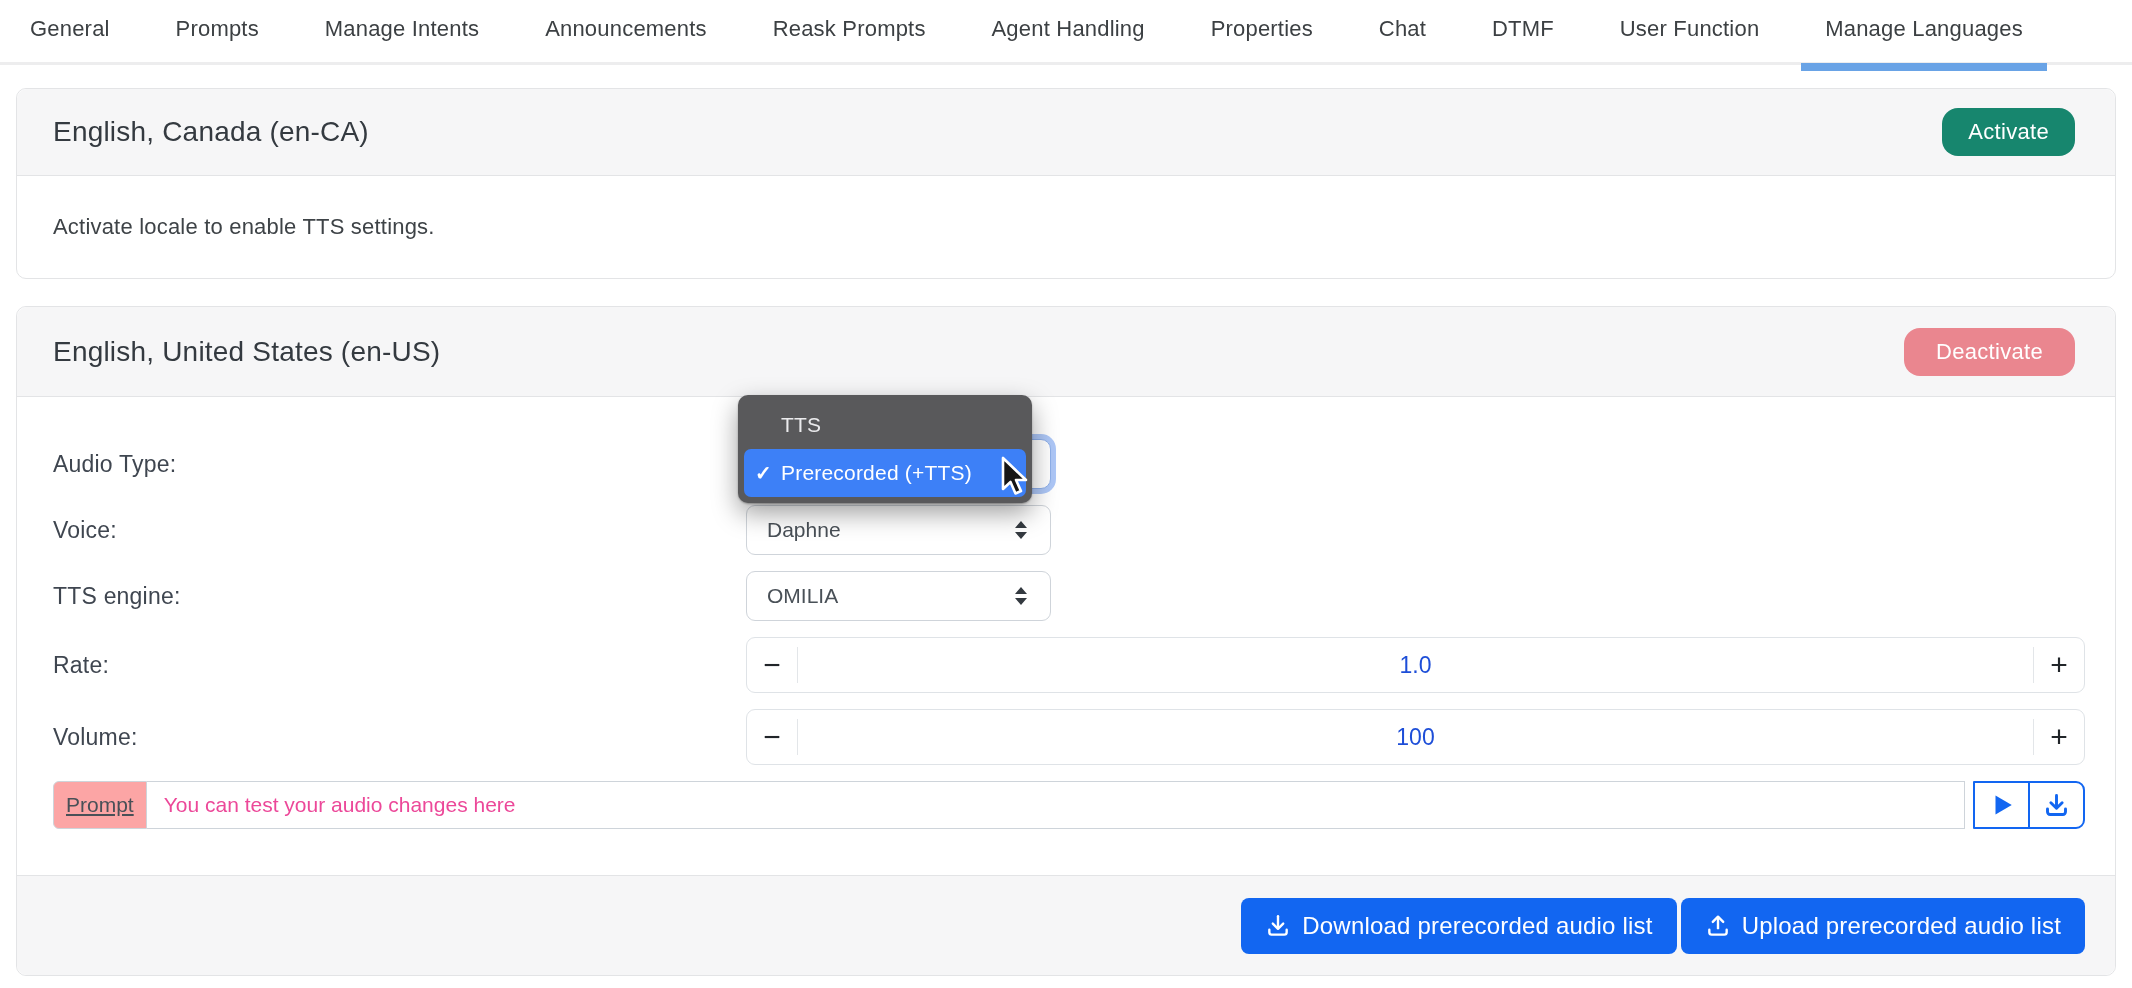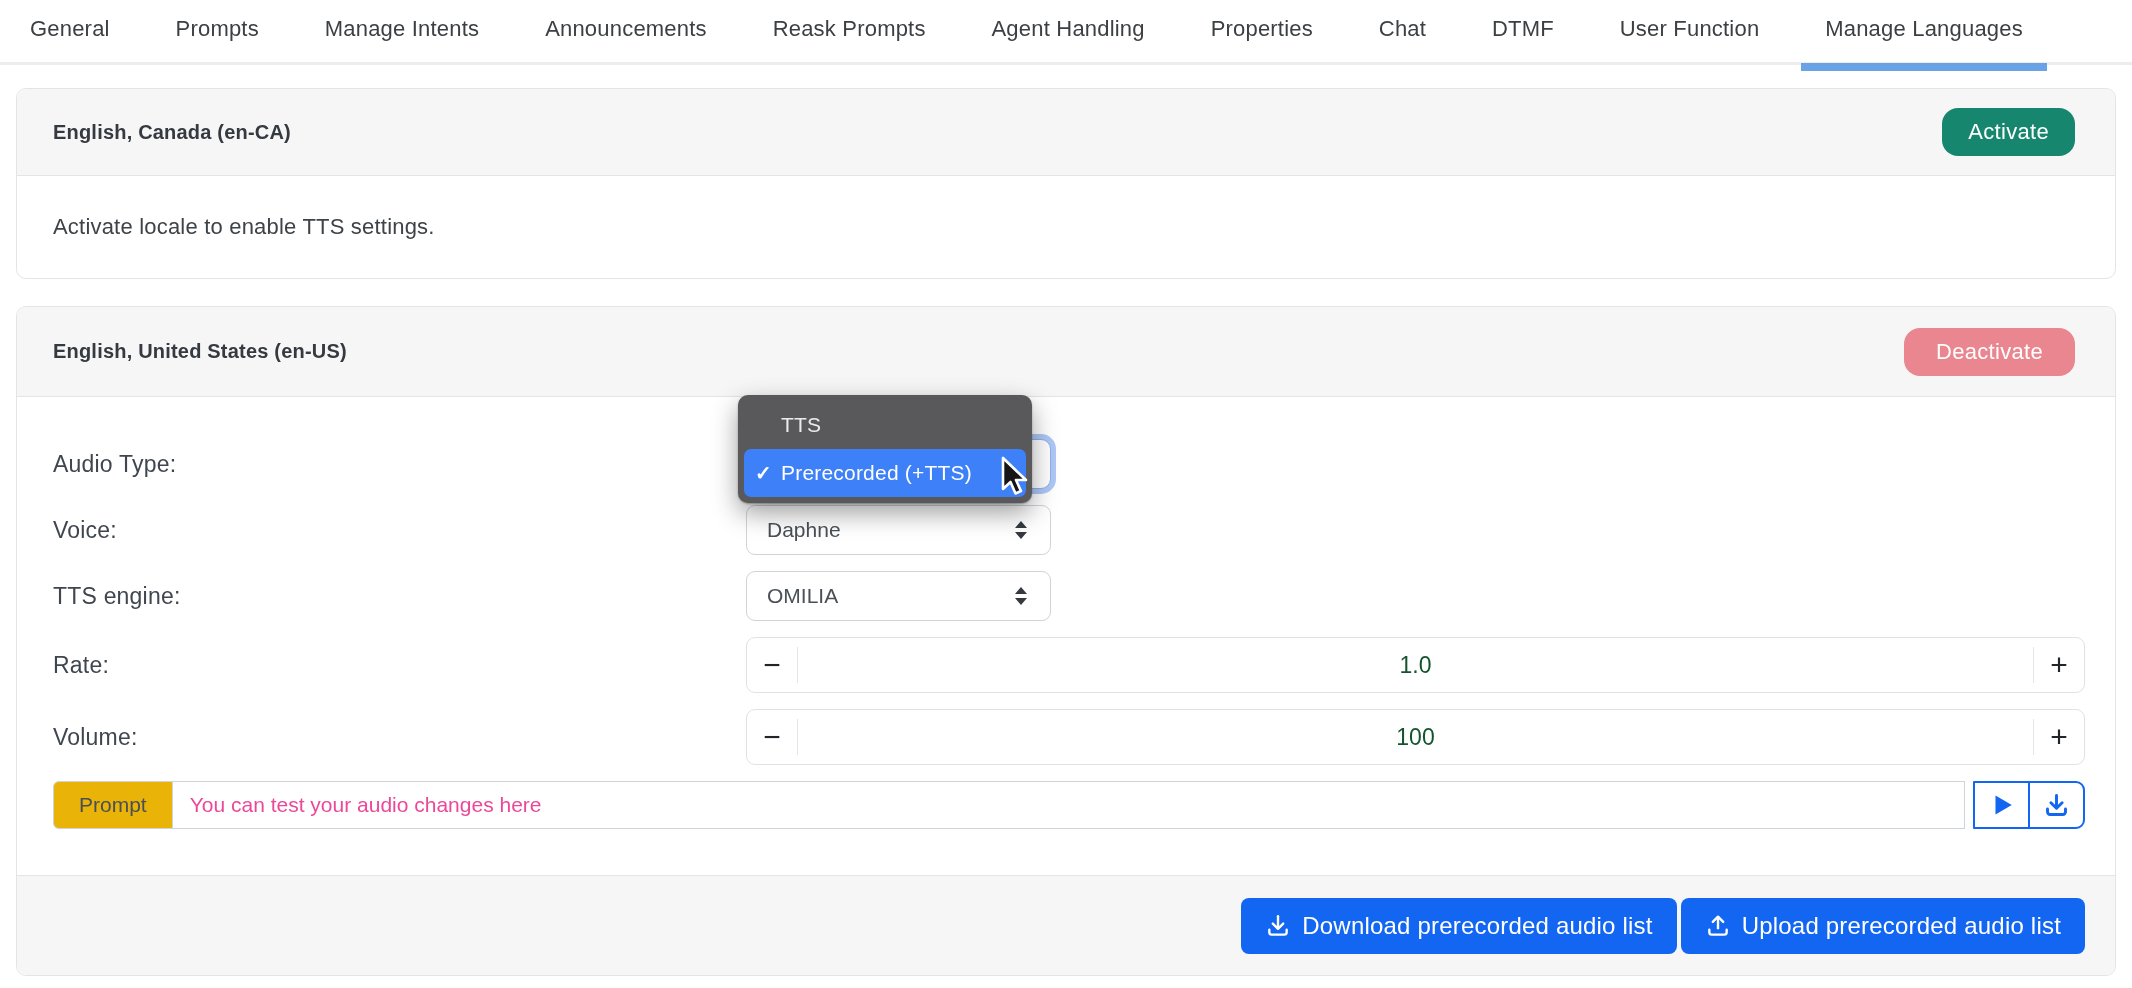--- a/index.html
+++ b/index.html
@@ -18,43 +18,43 @@
   .tab{position:relative;font-size:22px;color:#3c4043;letter-spacing:.2px;white-space:nowrap;cursor:pointer;}
   .tab.active::after{content:'';position:absolute;left:-24px;right:-24px;top:47px;height:8px;
     background:var(--underline);}
   
   .panel{margin:0 16px;border:1px solid #e3e4e6;border-radius:10px;background:#fff;}
   .panel1{margin-top:23px;}
   .panel2{margin-top:27px;}
   .panel-header{display:flex;justify-content:space-between;align-items:center;background:#f6f6f7;
     border-bottom:1px solid #e3e4e6;border-radius:10px 10px 0 0;padding:0 40px 0 36px;height:87px;}
   .panel2 .panel-header{height:90px;}
-  .panel-title{font-size:20px;color:#343a40;font-weight:700;letter-spacing:.2px;}
+  .panel-title{font-size:28px;color:#343a40;font-weight:400;letter-spacing:.2px;}
   .panel-body1{padding:38px 36px;font-size:22px;color:#3e4347;letter-spacing:.2px;}
   .btn{border:none;color:#fff;border-radius:16px;cursor:pointer;font-family:inherit;letter-spacing:.3px;}
   .btn-activate{background:var(--green);height:48px;padding:0 26px;font-size:22px;}
   .btn-deactivate{background:var(--red);height:48px;padding:0 32px;font-size:22px;margin-left:46px;}
   
   .form{position:relative;padding:42px 30px 46px 36px;display:flex;flex-direction:column;gap:16px;}
   .frow{display:grid;grid-template-columns:693px 1fr;align-items:center;}
   .flabel{font-size:23px;color:#3f4650;letter-spacing:.2px;}
   .select{width:305px;height:50px;background:#fff;border:1px solid #cfd4da;border-radius:9px;
     display:flex;align-items:center;justify-content:space-between;padding:0 20px;
     font-size:21px;color:#495057;cursor:pointer;}
   .select.focus{box-shadow:0 0 0 5px #adc7f7;border-color:#8fb0ea;border-radius:10px;}
   .stepper{height:56px;border:1px solid #dfe3e7;border-radius:9px;display:flex;align-items:center;
     width:100%;background:#fff;}
   .step-btn{width:50px;background:none;border:none;text-align:center;font-size:30px;font-weight:300;
     color:#212529;cursor:pointer;line-height:1;font-family:inherit;}
   .vdiv{width:1px;height:36px;background:#e3e6e9;}
-  .step-value{flex:1;text-align:center;font-size:23px;color:#14532d;}
+  .step-value{flex:1;text-align:center;font-size:23px;color:#1d4ed8;}
   
   .prompt-row{display:flex;height:48px;align-items:stretch;}
-  .addon{background:#eab308;border:1px solid #ced4da;border-radius:6px 0 0 6px;display:flex;
-    align-items:center;padding:0 25px;font-size:21px;color:#495057;}
+  .addon{background:#fca5a5;border:1px solid #ced4da;border-radius:6px 0 0 6px;display:flex;
+    align-items:center;padding:0 12px;font-size:21px;color:#495057;text-decoration:underline;}
   .prompt-input{flex:1;border:1px solid #ced4da;border-left:none;font-size:21px;color:#ec4899;
     padding:0 17px;font-family:inherit;outline:none;min-width:0;}
   .pbtn{width:57px;border:2px solid var(--blue);background:#fff;display:flex;align-items:center;
     justify-content:center;cursor:pointer;}
   .pbtn.play{margin-left:8px;border-radius:1px;}
   .pbtn.dl{margin-left:-2px;border-radius:0 9px 9px 0;}
   
   .panel-footer{height:100px;background:#f6f6f7;border-top:1px solid #e3e4e6;border-radius:0 0 10px 10px;
     display:flex;justify-content:flex-end;align-items:center;gap:4px;padding:0 30px;}
   .btn-blue{background:var(--blue);height:56px;border-radius:8px;font-size:24px;display:flex;

